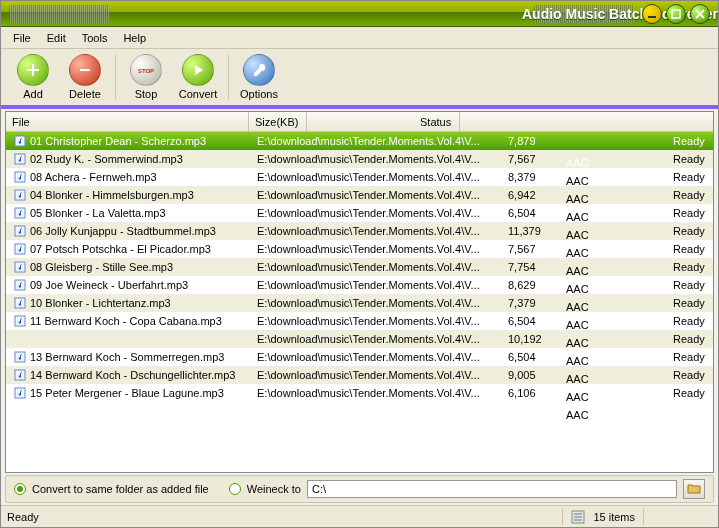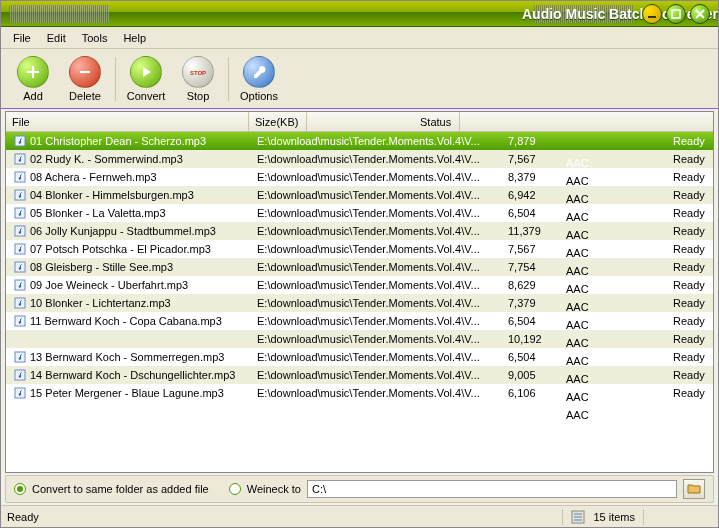--- a/index.html
+++ b/index.html
@@ -15,21 +15,21 @@
 .winbtn.min { background: radial-gradient(circle at 30% 30%, #ffe000, #d0a000);}
 .winbtn.max { background: radial-gradient(circle at 30% 30%, #c0ff60, #4b8c00);}
 .winbtn.close { background: radial-gradient(circle at 30% 30%, #c0ff60, #4b8c00);}
 .winbtn svg { width:10px; height:10px;}
 
 
 .menubar { height:22px; background:#ece9d8; border-bottom:1px solid #c8c4b0; display:flex; align-items:center; padding:0 4px;}
 .menubar .menuitem { padding:2px 8px; cursor:pointer; }
 
 
-.toolbar { height:60px; background:#ece9d8; border-bottom:1px solid #8b5cf6; display:flex; align-items:center; padding:4px 6px; gap:0;}
+.toolbar { height:60px; background:#ece9d8; border-bottom:4px solid #8b5cf6; display:flex; align-items:center; padding:4px 6px; gap:0;}
 .tbtn { width:52px; display:flex; flex-direction:column; align-items:center; gap:2px; cursor:pointer; padding:2px; border:1px solid transparent; border-radius:3px;}
 .tsep { width:1px; height:44px; background:#c8c4b0; margin:0 4px;}
 .ticon { width:32px; height:32px; border-radius:50%; display:flex; align-items:center; justify-content:center; border:1px solid rgba(0,0,0,0.2);}
 .ticon.green { background: radial-gradient(circle at 30% 30%, #d8ff80, #5aa800);}
 .ticon.red { background: radial-gradient(circle at 30% 30%, #ffb0a0, #c83010);}
 .ticon.grey { background: radial-gradient(circle at 30% 30%, #fff, #b0b0a0);}
 .ticon.blue { background: radial-gradient(circle at 30% 30%, #c8e0ff, #3070c0);}
 .ticon svg { width:16px; height:16px; fill:#fff;}
 .ticon.grey svg { fill:#c83010;}
 .tlabel { font-size:11px; color:#000;}
@@ -113,34 +113,34 @@
   <div class="tbtn">
     <div class="ticon red">
         <svg viewBox="0 0 16 16">
           <rect x="3" y="7" width="10" height="2"></rect>
         </svg>
       </div>
     <div class="tlabel">Delete</div>
   </div>
   <div class="tsep"></div>
   <div class="tbtn">
+    <div class="ticon grey">
+        <svg viewBox="0 0 16 16">
+          <text x="8" y="11" text-anchor="middle" font-size="6" font-weight="bold" fill="#c83010">STOP</text>
+        </svg>
+      </div>
+    <div class="tlabel">Stop</div>
+  </div>
+  <div class="tbtn">
     <div class="ticon green">
         <svg viewBox="0 0 16 16">
           <path d="M5 3l8 5-8 5z"></path>
         </svg>
       </div>
     <div class="tlabel">Convert</div>
-  </div>
-  <div class="tbtn">
-    <div class="ticon grey">
-        <svg viewBox="0 0 16 16">
-          <text x="8" y="11" text-anchor="middle" font-size="6" font-weight="bold" fill="#c83010">STOP</text>
-        </svg>
-      </div>
-    <div class="tlabel">Stop</div>
   </div>
   <div class="tsep"></div>
   <div class="tbtn">
     <div class="ticon blue">
         <svg viewBox="0 0 16 16">
           <path d="M11 2a3 3 0 00-2.8 4.1L3 11.3V14h2.7l5.2-5.2A3 3 0 1011 2z" fill="#fff"></path>
         </svg>
       </div>
     <div class="tlabel">Options</div>
   </div>

